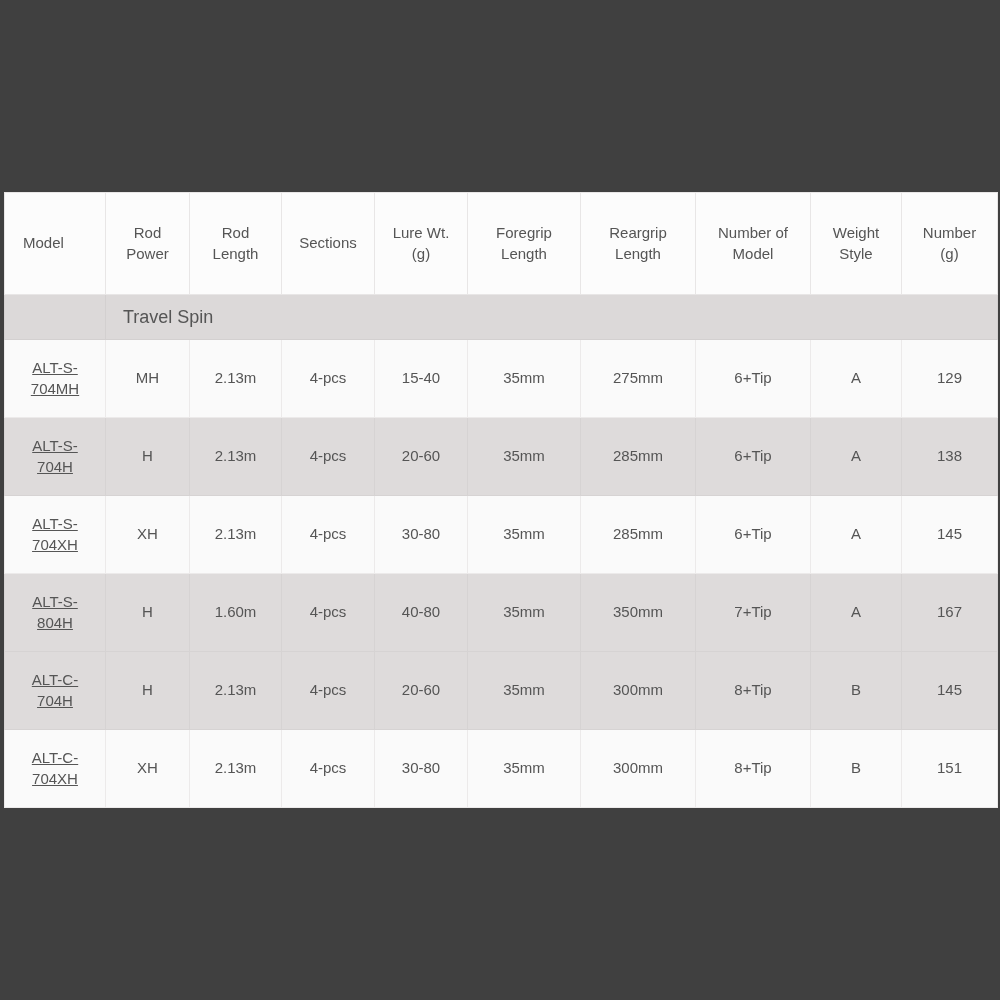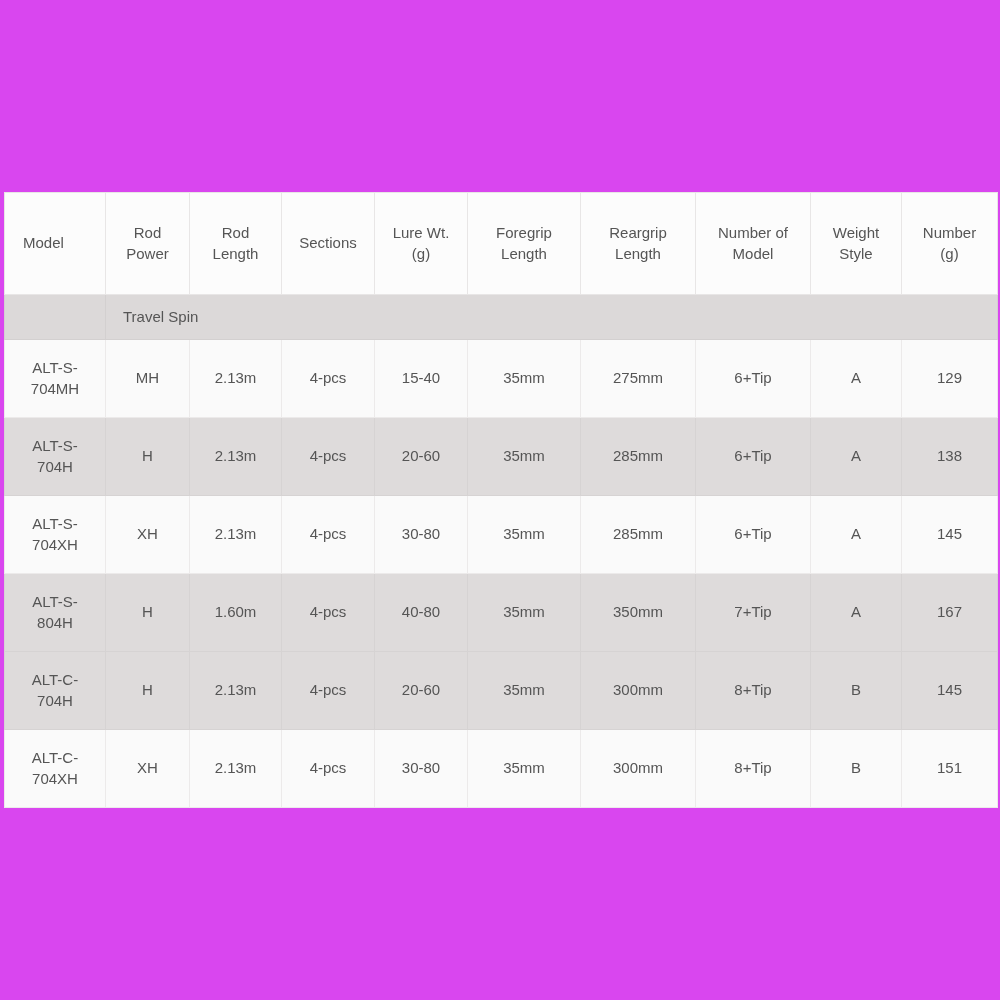--- a/index.html
+++ b/index.html
@@ -13,21 +13,21 @@
     height: 1000px;
     font-family: "Liberation Sans", sans-serif;
     -webkit-font-smoothing: antialiased;
     overflow: hidden;
   }
 
   #page {
     position: relative;
     width: 1000px;
     height: 1000px;
-    background: #d946ef;
+    background: #404040;
   }
 
   
   #spec-table-wrap {
     position: absolute;
     left: 4px;
     top: 192px;
     width: 993px;
   }
 
@@ -83,39 +83,40 @@
     height: 44px;
     padding: 0;
     border-color: #e0dede;
   }
   tr.group-row td.group-empty {
     border-right-color: #d3d0d0;
   }
   tr.group-row td.group-label {
     text-align: left;
     padding-left: 17px;
-    font-size: 15px;
+    font-size: 18px;
     color: #555555;
   }
   tr.group-row.shade-dark { background: #dcd9d9; }
   tr.group-row.shade-dark td { border-color: #d3d0d0; }
   tr.group-row.shade-light { background: #fafafa; }
 
   
   tr.data-row td {
     height: 69px;
   }
   tr.data-row.shade-light { background: #fafafa; }
   tr.data-row.shade-light td { border-color: #eceaea; }
   tr.data-row.shade-dark  { background: #dedbdb; }
   tr.data-row.shade-dark td { border-color: #d6d3d3; }
 
   tr.data-row td.model-cell {
     padding-left: 6px;
     padding-right: 6px;
+    text-decoration: underline;
   }
 </style>
 </head>
 <body>
 
 <div id="page">
 
   <div id="spec-table-wrap">
     <table class="spec-table">
       <colgroup>

